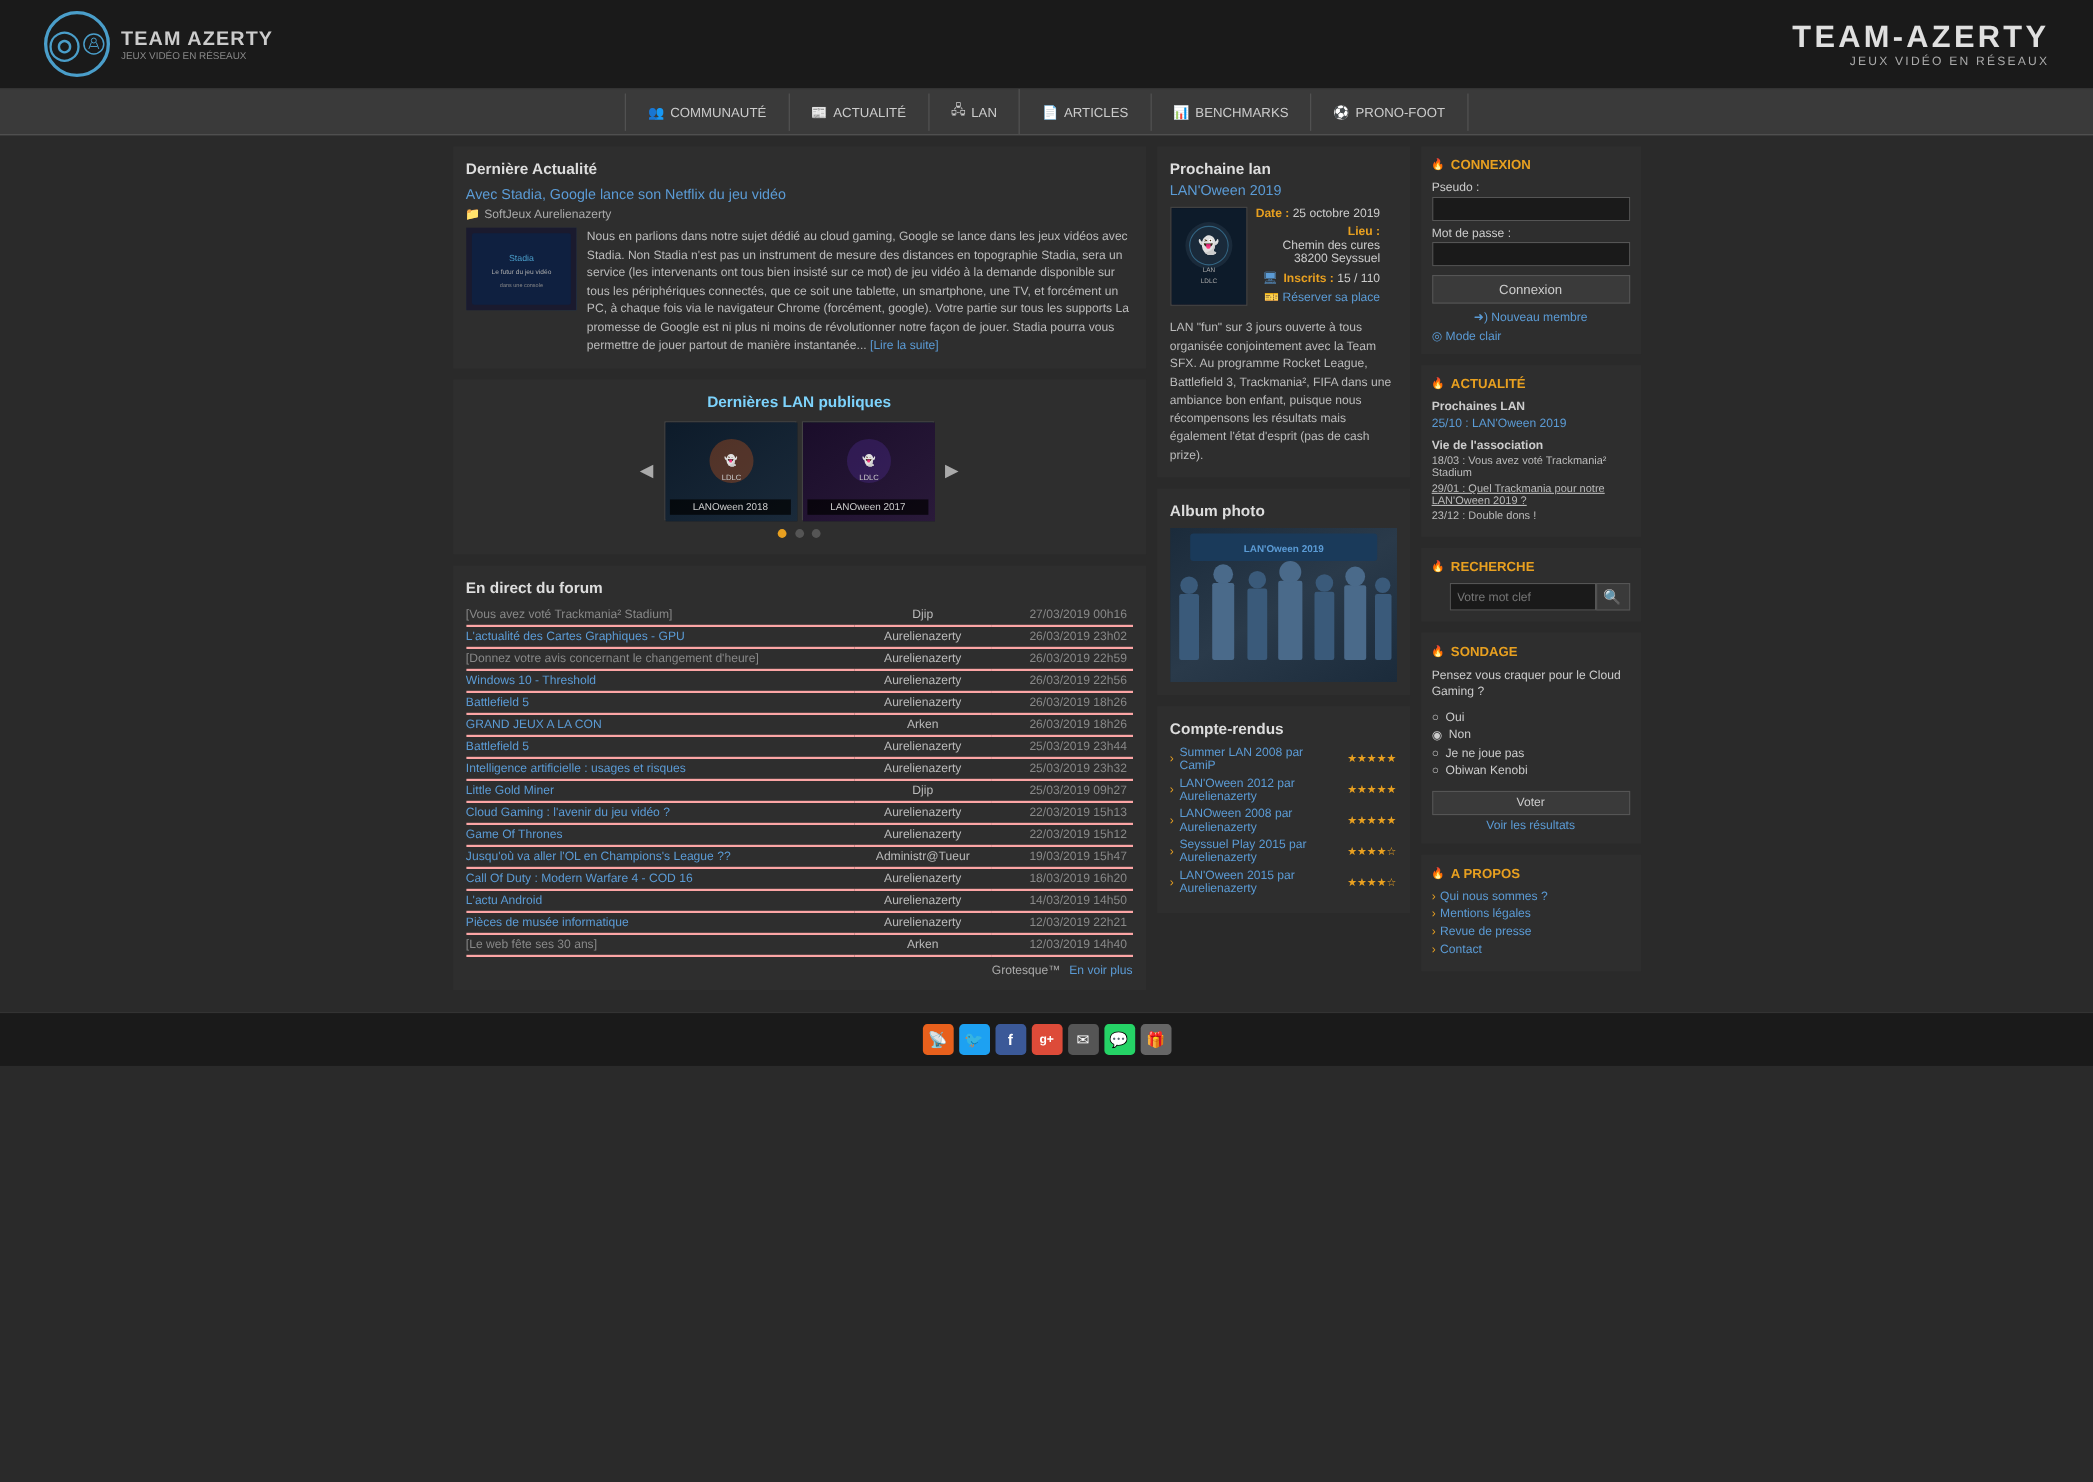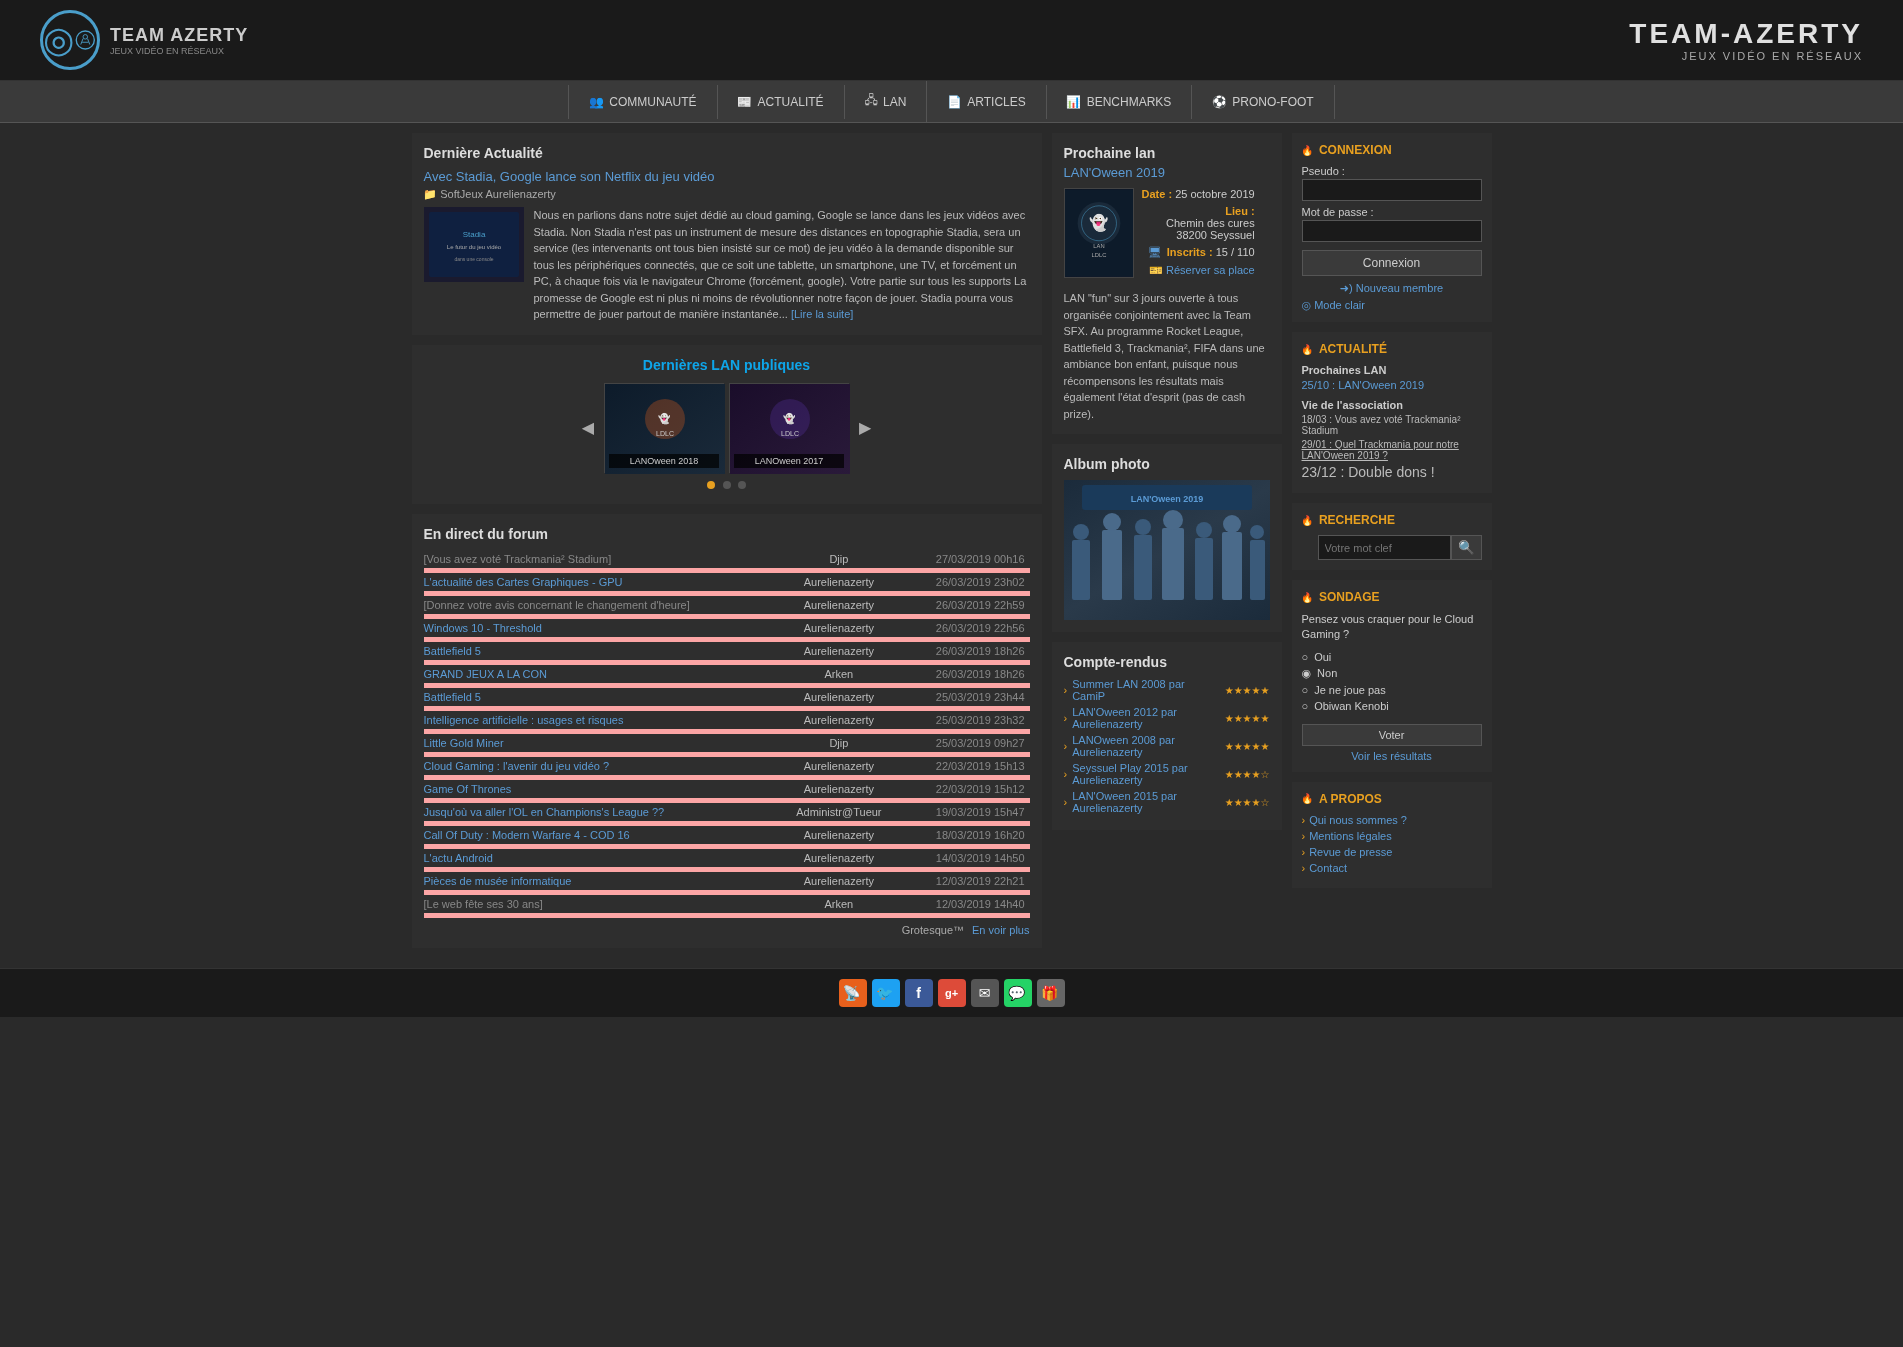--- a/index.html
+++ b/index.html
@@ -28,21 +28,21 @@
     .blue-link { color: #5b9bd5; text-decoration: none; }
 
     
     #last-news { background: #2e2e2e; padding: 12px; margin-bottom: 10px; }
     #last-news h2 { font-size: 14px; color: #ddd; margin-bottom: 8px; }
     #news-content { display: flex; gap: 10px; }
     #news-img-placeholder { width: 100px; height: 75px; background: linear-gradient(135deg, #1a1a2e, #16213e, #0f3460); display: flex; align-items: center; justify-content: center; font-size: 10px; color: #aaa; text-align: center; flex-shrink: 0; }
 
     
     #lan-section { background: #2e2e2e; padding: 12px; margin-bottom: 10px; }
-    #lan-section h2 { font-size: 14px; color: #0ea5e9; margin-bottom: 10px; text-align: center; }
+    #lan-section h2 { font-size: 14px; color: #7dd3fc; margin-bottom: 10px; text-align: center; }
     #lan-carousel { display: flex; align-items: center; justify-content: center; gap: 5px; }
     #lan-carousel .arrow { color: #aaa; cursor: pointer; font-size: 16px; padding: 5px; }
     #lan-images { display: flex; gap: 5px; }
     .lan-img-placeholder { width: 120px; height: 90px; background: linear-gradient(135deg, #1a1a2e, #0f3460); display: flex; flex-direction: column; align-items: center; justify-content: flex-end; font-size: 9px; color: #ccc; padding: 4px; position: relative; border: 1px solid #444; }
     .lan-img-placeholder .lan-label { background: rgba(0,0,0,0.7); padding: 2px 4px; width: 100%; text-align: center; }
     #lan-dots { text-align: center; margin-top: 5px; }
     #lan-dots span { display: inline-block; width: 8px; height: 8px; background: #555; border-radius: 50%; margin: 0 2px; }
     #lan-dots span.active { background: #e8a020; }
 
     
@@ -65,21 +65,21 @@
     #comptes-rendus { background: #2e2e2e; padding: 12px; margin-bottom: 10px; }
     #comptes-rendus h2 { font-size: 14px; color: #ddd; margin-bottom: 8px; }
     .cr-item { display: flex; align-items: center; gap: 5px; margin-bottom: 4px; font-size: 11px; }
     .cr-arrow { color: #e8a020; }
     .stars { color: #e8a020; font-size: 10px; margin-left: 4px; }
 
     
     #forum { background: #2e2e2e; padding: 12px; margin-bottom: 10px; }
     #forum h2 { font-size: 14px; color: #ddd; margin-bottom: 8px; }
     #forum table { width: 100%; border-collapse: collapse; font-size: 11px; }
-    #forum table tr { border-bottom: 5px solid #fca5a5; }
+    #forum table tr { border-bottom: 2px solid #fca5a5; }
     #forum table td { padding: 3px 5px; }
     #forum table td:first-child { padding-left: 0; }
     #forum table td:nth-child(2) { color: #bbb; text-align: center; }
     #forum table td:nth-child(3) { color: #888; text-align: right; white-space: nowrap; }
     #forum-footer { display: flex; align-items: center; justify-content: flex-end; margin-top: 6px; font-size: 11px; color: #aaa; gap: 8px; }
 
     
     .sidebar-section { background: #2e2e2e; padding: 10px; margin-bottom: 10px; }
     .sidebar-section-title { color: #e8a020; font-size: 12px; font-weight: bold; margin-bottom: 8px; display: flex; align-items: center; gap: 5px; }
     .sidebar-section-title::before { content: '🔥'; font-size: 10px; }
@@ -448,21 +448,21 @@
       <div>
         <div style="font-size:11px;font-weight:bold;color:#ccc;margin-bottom:3px;">Prochaines LAN</div>
         <div class="actu-item">
           <a class="blue-link">25/10 : LAN'Oween 2019</a>
         </div>
       </div>
       <div style="margin-top:8px;">
         <div style="font-size:11px;font-weight:bold;color:#ccc;margin-bottom:3px;">Vie de l'association</div>
         <div class="actu-item" style="font-size:10px;color:#bbb;margin-bottom:3px;">18/03 : Vous avez voté Trackmania² Stadium</div>
         <div class="actu-item" style="font-size:10px;color:#bbb;margin-bottom:3px;text-decoration:underline;">29/01 : Quel Trackmania pour notre LAN'Oween 2019 ?</div>
-        <div class="actu-item" style="font-size:14px;color:#bbb;margin-bottom:3px;">23/12 : Double dons !</div>
+        <div class="actu-item" style="font-size:10px;color:#bbb;margin-bottom:3px;">23/12 : Double dons !</div>
       </div>
     </div>
 
     <div class="sidebar-section">
       <div class="sidebar-section-title">
         <span>RECHERCHE</span>
       </div>
       <div id="recherche-form">
         <input id="recherche-input" type="text" placeholder="Votre mot clef" style="">
         <button id="recherche-btn">🔍</button>

